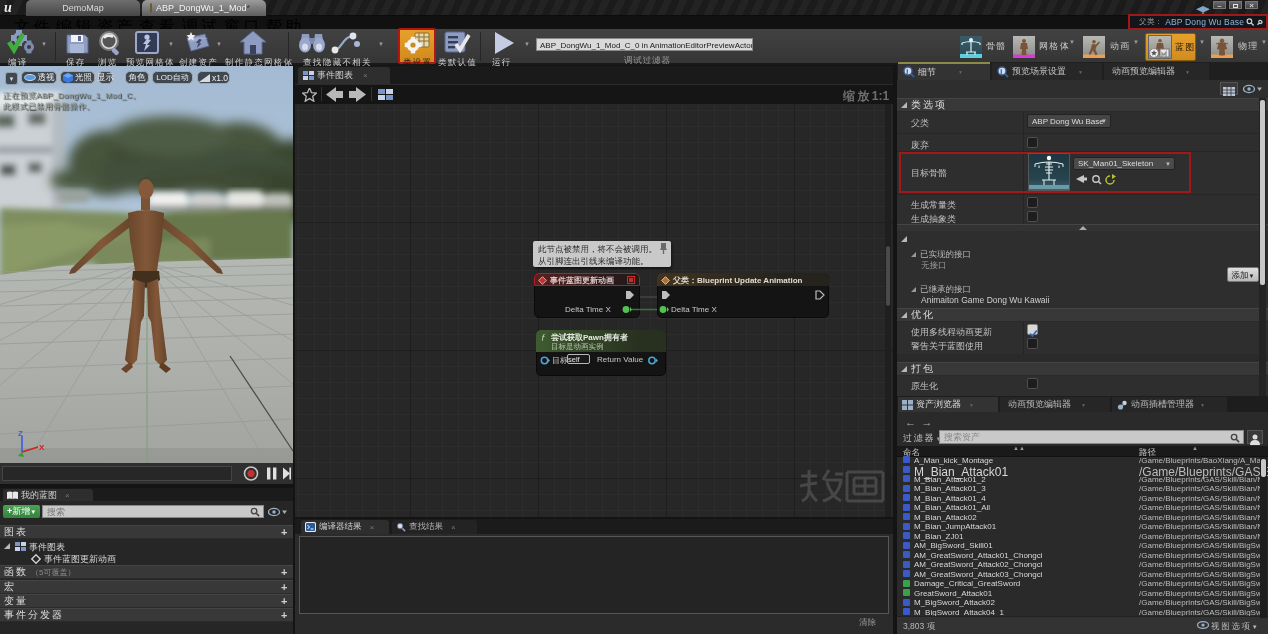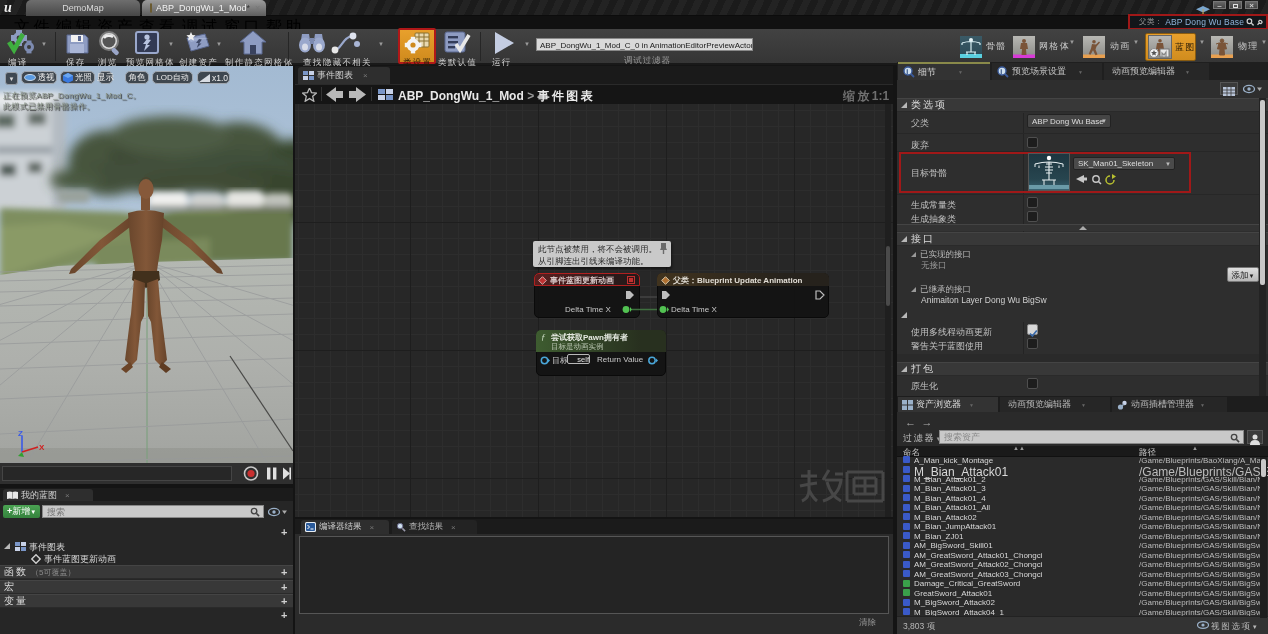--- a/index.html
+++ b/index.html
@@ -378,20 +378,23 @@
 <div class="abs" style="left:3px;top:17px;width:37px;height:13px;background:linear-gradient(#4aa352,#35823d);border-radius:2px;color:#fff;font-size:9px;text-align:center;line-height:13px"><b>+</b>新增<span style="font-size:6px">▼</span></div>
 <div class="abs" style="left:42px;top:17px;width:222px;height:13px;background:#c9c9c9;border:1px solid #888;color:#777;font-size:9px;padding-left:4px;line-height:12px">搜索<svg width="10" height="10" viewBox="0 0 11 11" style="position:absolute;right:3px;top:1px">
           <circle cx="4.5" cy="4.5" r="3" fill="none" stroke="#444" stroke-width="1.5"></circle>
           <line x1="7" y1="7" x2="10" y2="10" stroke="#444" stroke-width="1.7"></line>
         </svg></div>
 <svg class="abs" style="left:268px;top:19px" width="20" height="10" viewBox="0 0 20 10">
         <ellipse cx="6" cy="5" rx="5.5" ry="3.6" fill="none" stroke="#9ab0c8" stroke-width="1.3"></ellipse>
         <circle cx="6" cy="5" r="1.7" fill="#9ab0c8"></circle>
         <polygon points="14,3.5 19,3.5 16.5,7" fill="#aaa"></polygon>
       </svg>
+<div class="hdr" style="left:0;top:37px;width:293px;height:14px">
+        <span style="margin-left:4px" class="c2">图表</span>
+      </div>
 <div class="plus" style="left:281px;top:38px">+</div>
 <div class="tri" style="left:4px;top:55px"></div>
 <svg class="abs" style="left:15px;top:54px" width="11" height="9" viewBox="0 0 11 9">
         <rect x="0" y="0" width="5" height="4" fill="#7a96c8"></rect>
         <rect x="6" y="0" width="5" height="4" fill="#c8d2e8"></rect>
         <rect x="0" y="5" width="5" height="4" fill="#c8d2e8"></rect>
         <rect x="6" y="5" width="5" height="4" fill="#7a96c8"></rect>
       </svg>
 <div class="row" style="left:29px;top:53px;color:#d8d8d8">事件图表</div>
 <svg class="abs" style="left:31px;top:66px" width="10" height="10" viewBox="0 0 10 10">
@@ -404,20 +407,23 @@
       </div>
 <div class="plus" style="left:281px;top:78px">+</div>
 <div class="hdr" style="left:0;top:92px;width:293px;height:14px">
         <span style="margin-left:4px" class="c2">宏</span>
       </div>
 <div class="plus" style="left:281px;top:93px">+</div>
 <div class="hdr" style="left:0;top:106px;width:293px;height:14px">
         <span style="margin-left:4px" class="c2">变量</span>
       </div>
 <div class="plus" style="left:281px;top:107px">+</div>
+<div class="hdr" style="left:0;top:120px;width:293px;height:14px">
+        <span style="margin-left:4px" class="c2">事件分发器</span>
+      </div>
 <div class="plus" style="left:281px;top:121px">+</div>
 </div>
 
 <div id="graph" class="abs" style="left:295px;top:66px;width:598px;height:451px;background:#1a1a1a">
 
 <div class="abs" style="left:3px;top:1px;width:92px;height:17px;background:#2e2e2e;border-radius:3px 3px 0 0;color:#cfcfcf;font-size:9px;display:flex;align-items:center"><svg width="11" height="9" viewBox="0 0 11 9" style="margin:0 3px 0 5px">
           <rect x="0" y="0" width="5" height="4" fill="#7a96c8"></rect>
           <rect x="6" y="0" width="5" height="4" fill="#c8d2e8"></rect>
           <rect x="0" y="5" width="5" height="4" fill="#c8d2e8"></rect>
           <rect x="6" y="5" width="5" height="4" fill="#7a96c8"></rect>
@@ -434,21 +440,20 @@
 <svg class="abs" style="left:54px;top:21px" width="17" height="15" viewBox="0 0 17 15">
         <path d="M7 0 L7 4 L0 4 L0 11 L7 11 L7 15 L17 7.5 Z" fill="#b8b8b8"></path>
       </svg>
 <div class="abs" style="left:76px;top:21px;width:1px;height:14px;background:#333"></div>
 <svg class="abs" style="left:83px;top:23px" width="15" height="12" viewBox="0 0 15 12">
         <rect x="0" y="0" width="7" height="5" fill="#7a96c8"></rect>
         <rect x="8" y="0" width="7" height="5" fill="#c8d2e8"></rect>
         <rect x="0" y="6" width="7" height="5" fill="#c8d2e8"></rect>
         <rect x="8" y="6" width="7" height="5" fill="#7a96c8"></rect>
       </svg>
-<div class="abs" style="left:103px;top:22px;color:#e8e8e8;font-size:12px;font-weight:bold">ABP_DongWu_1_Mod <span style="color:#9a9a9a">&gt;</span> <span class="c2">事件图表</span></div>
 <div class="abs" style="left:548px;top:22px;color:#6f6f6f;font-size:12px;font-weight:bold"><span class="c2">缩放</span>1:1</div>
 
 <div class="abs" style="left:0;top:38px;width:598px;height:413px;background:#272727;background-image:linear-gradient(#1e1e1e 1px,transparent 1px),linear-gradient(90deg,#1e1e1e 1px,transparent 1px),linear-gradient(#2d2d2d 1px,transparent 1px),linear-gradient(90deg,#2d2d2d 1px,transparent 1px);background-size:128px 128px,128px 128px,16px 16px,16px 16px;background-position:-13px -10px,-13px -10px,-13px -10px,-13px -10px;overflow:hidden">
   
   
   <svg class="abs" style="left:504px;top:364px" width="86" height="36" viewBox="0 0 86 36" stroke="#474747" fill="none" stroke-width="3">
 <path d="M2 8 H18 M1 18 Q10 16 18 15 M10 2 V22 Q10 30 3 33 M10 22 Q14 30 18 33"></path>
 <path d="M24 12 Q28 5 30 2 M36 6 H44 M26 12 H42 Q40 28 24 33 M28 14 Q32 28 42 33"></path>
 <path d="M48 4 H84 M48 4 V33 M84 4 V33 M48 33 H84 M55 10 H77 M55 10 V26 M66 10 V26 M77 10 V26 M55 18 H77 M55 26 H77"></path>
 </svg>
@@ -507,21 +512,21 @@
   <div class="abs" style="left:241px;top:226px;width:130px;height:46px;background:rgba(18,18,18,.92);border:1px solid #0a0a0a;border-radius:5px"></div>
   <div class="abs" style="left:241px;top:226px;width:130px;height:22px;background:linear-gradient(90deg,#3e5c30,#28301f 80%);border-radius:5px 5px 0 0"></div>
   <div class="abs" style="left:246px;top:228px;color:#cfe0c8;font-size:9px;font-style:italic;font-family:'Liberation Serif',serif">ƒ</div>
   <div class="abs" style="left:256px;top:228px;color:#e6eae2;font-size:8px;font-weight:bold">尝试获取Pawn拥有者</div>
   <div class="abs" style="left:256px;top:238px;color:#b6c2ae;font-size:7.5px">目标是动画实例</div>
   <svg class="abs" style="left:245px;top:252px" width="10" height="9" viewBox="0 0 10 9">
             <circle cx="4.5" cy="4.5" r="3.2" fill="none" stroke="#4aa6d8" stroke-width="1.5"></circle>
             <polygon points="8,2.5 10,4.5 8,6.5" fill="#4aa6d8"></polygon>
           </svg>
   <div class="abs" style="left:257px;top:251px;color:#c8c8c8;font-size:8px">目标</div>
-  <div class="abs" style="left:272px;top:250px;width:23px;height:10px;border:1px solid #b8b8b8;border-radius:2px;background:#1a1a1a;color:#e0e0e0;font-size:7.5px;text-align:right;line-height:9px">self</div>
+  <div class="abs" style="left:272px;top:250px;width:23px;height:10px;border:1px solid #b8b8b8;border-radius:2px;background:#1a1a1a;color:#e0e0e0;font-size:7.5px;text-align:left;line-height:9px">self</div>
   <div class="abs" style="left:302px;top:251px;color:#c8c8c8;font-size:8px">Return Value</div>
   <svg class="abs" style="left:352px;top:252px" width="12" height="9" viewBox="0 0 12 9">
             <circle cx="5" cy="4.5" r="3.2" fill="none" stroke="#4aa6d8" stroke-width="1.5"></circle>
             <polygon points="9,2.5 11,4.5 9,6.5" fill="#4aa6d8"></polygon>
           </svg>
 </path></div>
 
 <div class="abs" style="left:590px;top:38px;width:6px;height:413px;background:#1f1f1f"></div>
 <div class="abs" style="left:591px;top:180px;width:4px;height:60px;background:#4a4a4a;border-radius:2px"></div>
 </div>
@@ -600,30 +605,30 @@
       </svg>
 <div class="abs" style="left:0;top:132px;width:371px;height:1px;background:#272727"></div>
 <div class="row" style="left:14px;top:137px">生成常量类</div>
 <div class="cb" style="left:130px;top:135px"></div>
 <div class="row" style="left:14px;top:151px">生成抽象类</div>
 <div class="cb" style="left:130px;top:149px"></div>
 <div class="abs" style="left:0;top:162px;width:371px;height:7px;background:#333;border-top:1px solid #444">
         <div style="margin:1px auto;width:0;border-left:4px solid transparent;border-right:4px solid transparent;border-bottom:4px solid #aaa"></div>
       </div>
 
-<div class="hdr" style="left:0;top:170px;width:371px;height:14px">
-        <span style="margin-left:14px" class="c2">接口</span>
-      </div>
 <div class="tri" style="left:4px;top:174px"></div>
 <div class="abs" style="left:14px;top:187px;color:#b8b8b8;font-size:8.5px"><span style="display:inline-block;width:0;height:0;border-left:5px solid transparent;border-bottom:5px solid #999;margin-right:4px"></span>已实现的接口</div>
 <div class="abs" style="left:24px;top:198px;color:#9a9a9a;font-size:8.5px">无接口</div>
 <div class="abs" style="left:330px;top:205px;width:32px;height:15px;background:linear-gradient(#e0e0e0,#b8b8b8);border:1px solid #777;border-radius:2px;color:#222;font-size:8.5px;text-align:center;line-height:14px">添加<span style="font-size:6px">▼</span></div>
 <div class="abs" style="left:14px;top:222px;color:#b8b8b8;font-size:8.5px"><span style="display:inline-block;width:0;height:0;border-left:5px solid transparent;border-bottom:5px solid #999;margin-right:4px"></span>已继承的接口</div>
-<div class="abs" style="left:24px;top:233px;color:#d0d0d0;font-size:8.5px">Animaiton Layer Dong Wu BigSw</div>
-
+<div class="abs" style="left:24px;top:233px;color:#d0d0d0;font-size:8.5px">Animaiton Game Dong Wu Kawaii</div>
+
+<div class="hdr" style="left:0;top:246px;width:371px;height:14px">
+        <span style="margin-left:14px" class="c2">优化</span>
+      </div>
 <div class="tri" style="left:4px;top:250px"></div>
 <div class="abs" style="left:126px;top:260px;width:1px;height:40px;background:#242424"></div>
 <div class="row" style="left:14px;top:264px">使用多线程动画更新</div>
 <div class="abs" style="left:130px;top:262px;width:11px;height:11px;background:#d8d8d8;border:1px solid #888;border-radius:2px"><svg width="11" height="11" viewBox="0 0 11 11">
           <path d="M2 5.5 L4.4 8 L8.8 2.5" stroke="#3a6aaa" stroke-width="1.7" fill="none"></path>
         </svg></div>
 <div class="row" style="left:14px;top:278px">警告关于蓝图使用</div>
 <div class="cb" style="left:130px;top:276px"></div>
 <div class="abs" style="left:0;top:292px;width:371px;height:8px;background:#2a2a2a"></div>
 

